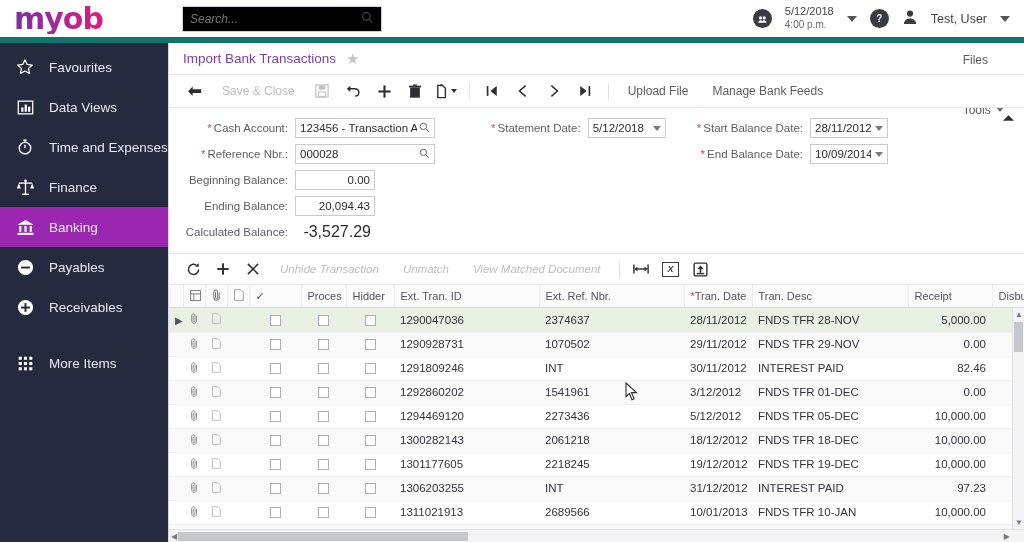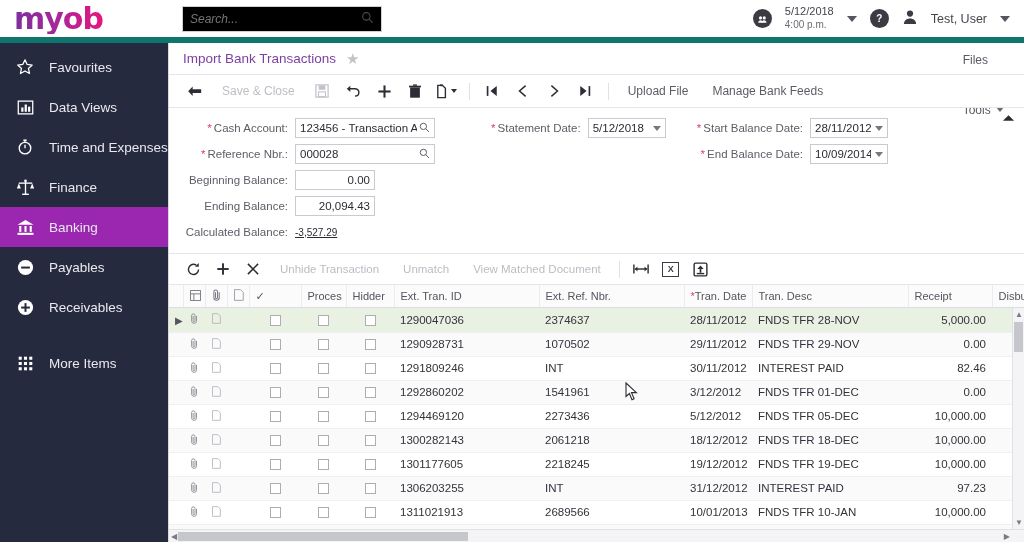--- a/index.html
+++ b/index.html
@@ -98,29 +98,30 @@
     height: 20px; border: 1px solid #c9c9d0; background: #fff;
     display: flex; align-items: center; padding: 0 4px; font-size: 11.5px; color: #2b2b33;
   }
   .finput .val { flex: 1; overflow: hidden; white-space: nowrap; }
   .finput .val.r { text-align: right; }
   .fi-acc { width: 140px; }
   .fi-ref { width: 140px; }
   .fi-bal { width: 80px; }
   .fi-date { width: 82px; }
   .fi-date2 { width: 78px; }
-  .fstatic { font-size: 10px; color: #2b2b33; width: 80px; text-align: left; padding-right: 4px; text-decoration: underline; }
+  .fstatic { font-size: 16px; color: #2b2b33; width: 80px; text-align: right; padding-right: 4px; }
   .mag { font-size: 11px; color: #55555d; margin-left: 2px; }
   .dcaret { width: 0; height: 0; border-left: 4px solid transparent; border-right: 4px solid transparent; border-top: 5px solid #77777f; margin-left: 4px; }
 
   
   .gridwrap { flex: 1; display: flex; flex-direction: column; min-height: 0; }
   .gridtools {
     height: 31px; min-height: 31px; display: flex; align-items: center; padding: 0 10px; gap: 2px;
     border-bottom: 1px solid #e6e6ea;
+    font-style: italic;
   }
   .gt-btn { min-width: 28px; height: 24px; display: flex; align-items: center; justify-content: center; color: #3c3c44; font-size: 14px; cursor: pointer; }
   .gt-text { font-size: 11.5px; color: #bcbcc3; padding: 0 11px; cursor: default; }
   .gt-box { width: 17px; height: 15px; border: 1.4px solid #3c3c44; display: flex; align-items: center; justify-content: center; font-size: 9px; font-weight: bold; }
 
   table.grid { width: 100%; border-collapse: collapse; table-layout: fixed; }
   table.grid th {
     background: #fbfbfc; font-size: 11px; font-weight: normal; color: #54545c;
     text-align: left; padding: 4px 6px; border-bottom: 1px solid #dcdce2;
     border-right: 1px solid #ececf0; white-space: nowrap; overflow: hidden; height: 22px;

